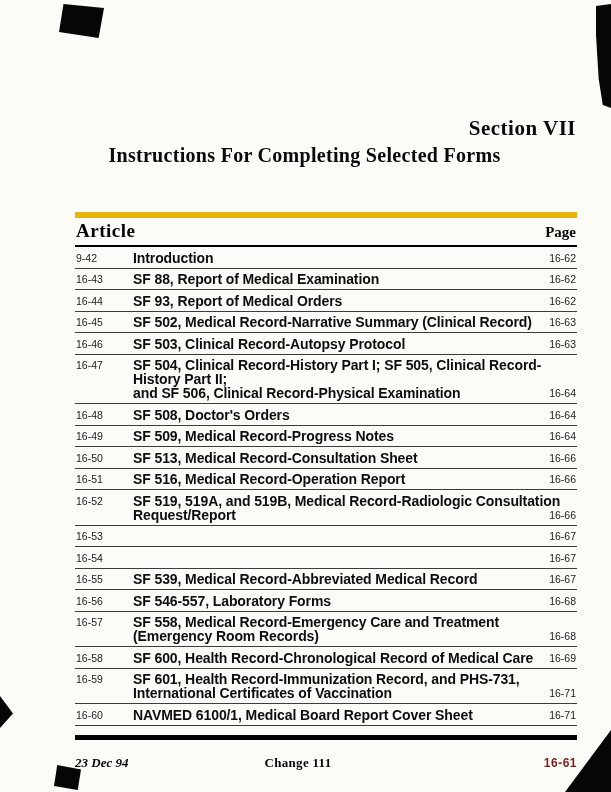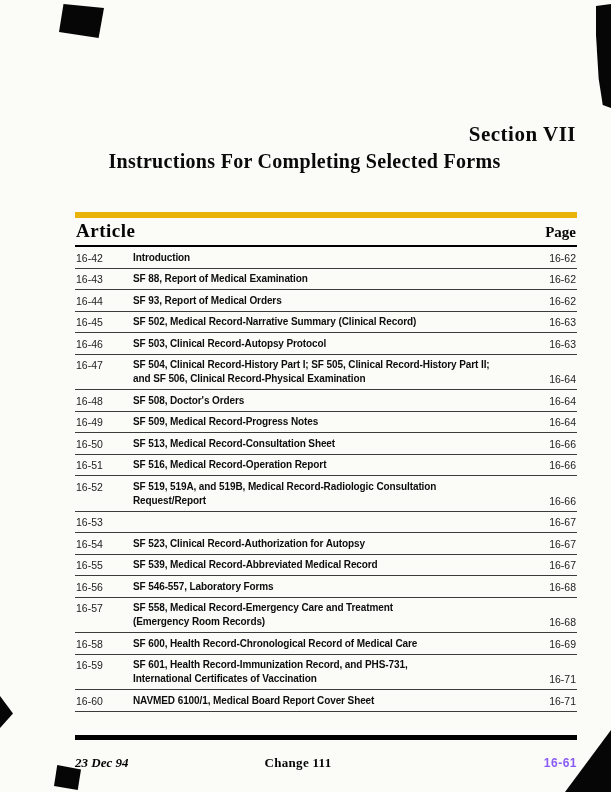--- a/index.html
+++ b/index.html
@@ -17,21 +17,21 @@
             clip-path: polygon(10% 0, 100% 12%, 88% 100%, 0 82%); }
   #art-tr { right: 0; top: 4px; width: 15px; height: 104px;
             clip-path: polygon(0 2%, 100% 0, 100% 100%, 45% 97%, 18% 72%, 0 30%); }
   #art-br { right: 0; bottom: 0; width: 46px; height: 62px;
             clip-path: polygon(100% 0, 100% 100%, 0 100%); }
   #art-le { left: 0; top: 696px; width: 13px; height: 32px;
             clip-path: polygon(0 0, 100% 55%, 0 100%); }
   #art-bl { left: 54px; bottom: 2px; width: 27px; height: 25px;
             clip-path: polygon(12% 0, 100% 18%, 88% 100%, 0 84%); }
 
-  .headings { position: absolute; left: 75px; right: 35px; top: 122px; }
+  .headings { position: absolute; left: 75px; right: 35px; top: 116px; }
   .section-title {
     font-family: "Liberation Serif", serif; font-weight: bold;
     font-size: 21px; text-align: right; letter-spacing: .5px; color: #0a0a0a;
   }
   .subtitle {
     font-family: "Liberation Serif", serif; font-weight: bold;
     font-size: 20px; text-align: center; letter-spacing: .3px;
     margin-top: 3px; padding-right: 42px; color: #0a0a0a;
   }
 
@@ -44,34 +44,34 @@
   .article-h { font-family: "Liberation Serif", serif; font-weight: bold; font-size: 19px; letter-spacing: .5px; color: #050505; }
   .page-h    { font-family: "Liberation Serif", serif; font-weight: bold; font-size: 15px; margin-bottom: 1px; color: #050505; }
 
   .toc-row {
     position: relative; display: grid; grid-template-columns: 57px 1fr;
     border-bottom: 1px solid #3c3c3c;
     padding: 3.5px 0 3px 1px; min-height: 14px;
   }
   .cell-article { font-size: 10.5px; line-height: 14px; color: #222; }
   .cell-title {
-    font-size: 10px; font-weight: bold; line-height: 14px;
+    font-size: 14px; font-weight: bold; line-height: 14px;
     letter-spacing: -0.1px; white-space: pre-line; color: #0d0d0d;
     padding-right: 2px;
   }
   .cell-page { position: absolute; right: 1px; bottom: 3px; font-size: 10.5px; line-height: 14px; color: #222; }
 
   .footer {
     position: absolute; left: 75px; right: 34px; top: 735px;
     border-top: 5px solid #000; padding-top: 15px;
     display: grid; grid-template-columns: 1fr auto 1fr; align-items: baseline;
   }
   .footer-date   { font-family: "Liberation Serif", serif; font-weight: bold; font-style: italic; font-size: 13px; color: #050505; }
   .footer-change { font-family: "Liberation Serif", serif; font-weight: bold; font-size: 13px; letter-spacing: .3px; justify-self: center; padding-right: 56px; color: #050505; }
-  .footer-page   { font-weight: bold; font-size: 12px; justify-self: end; letter-spacing: .5px; color: #8b5cf6; }
+  .footer-page   { font-weight: bold; font-size: 12px; justify-self: end; letter-spacing: .5px; color: #7f1d1d; }
 </style>
 </head>
 <body>
 
 <div class="page">
 
   <div class="artifact" id="art-tl"></div>
   <div class="artifact" id="art-tr"></div>
   <div class="artifact" id="art-br"></div>
   <div class="artifact" id="art-le"></div>
@@ -82,21 +82,21 @@
     <div class="subtitle">Instructions For Completing Selected Forms</div>
   </div>
 
   <div class="toc">
     <div class="toc-head">
       <span class="article-h">Article</span>
       <span class="page-h">Page</span>
     </div>
     <div>
         <div class="toc-row">
-    <span class="cell-article">16-42</span>
+    <span class="cell-article">9-42</span>
     <span class="cell-title">Introduction</span>
     <span class="cell-page">16-62</span>
   </div>
         <div class="toc-row">
     <span class="cell-article">16-43</span>
     <span class="cell-title">SF 88, Report of Medical Examination</span>
     <span class="cell-page">16-62</span>
   </div>
         <div class="toc-row">
     <span class="cell-article">16-44</span>
@@ -144,21 +144,20 @@
     <span class="cell-title">SF 519, 519A, and 519B, Medical Record-Radiologic Consultation
 Request/Report</span>
     <span class="cell-page">16-66</span>
   </div>
         <div class="toc-row">
     <span class="cell-article">16-53</span>
     <span class="cell-page">16-67</span>
   </div>
         <div class="toc-row">
     <span class="cell-article">16-54</span>
-    <span class="cell-title">SF 523, Clinical Record-Authorization for Autopsy</span>
     <span class="cell-page">16-67</span>
   </div>
         <div class="toc-row">
     <span class="cell-article">16-55</span>
     <span class="cell-title">SF 539, Medical Record-Abbreviated Medical Record</span>
     <span class="cell-page">16-67</span>
   </div>
         <div class="toc-row">
     <span class="cell-article">16-56</span>
     <span class="cell-title">SF 546-557, Laboratory Forms</span>

